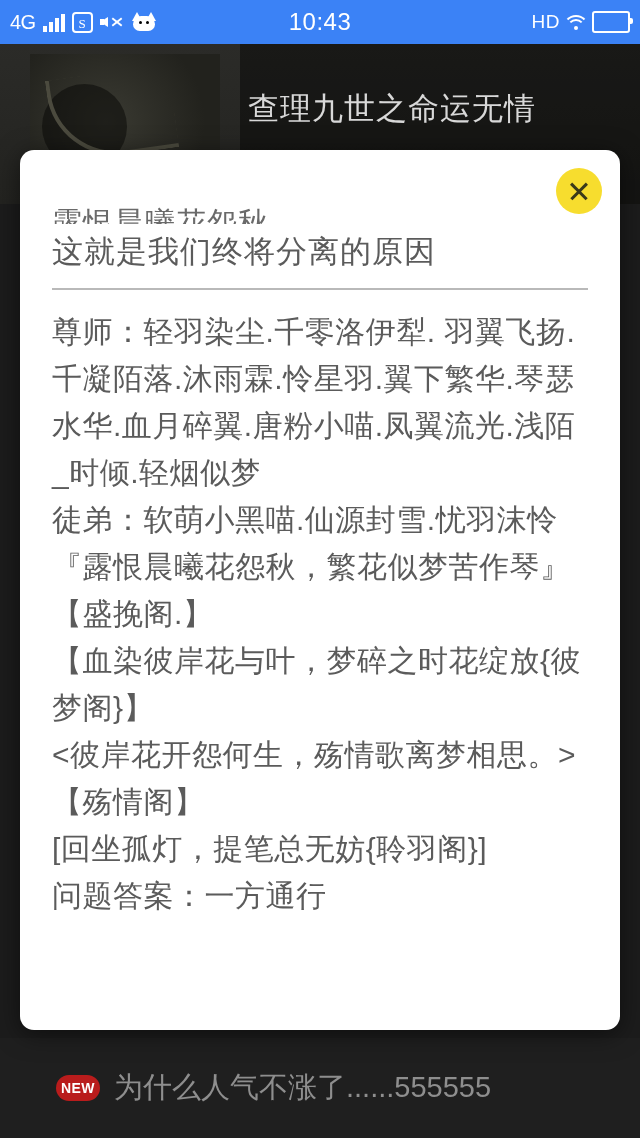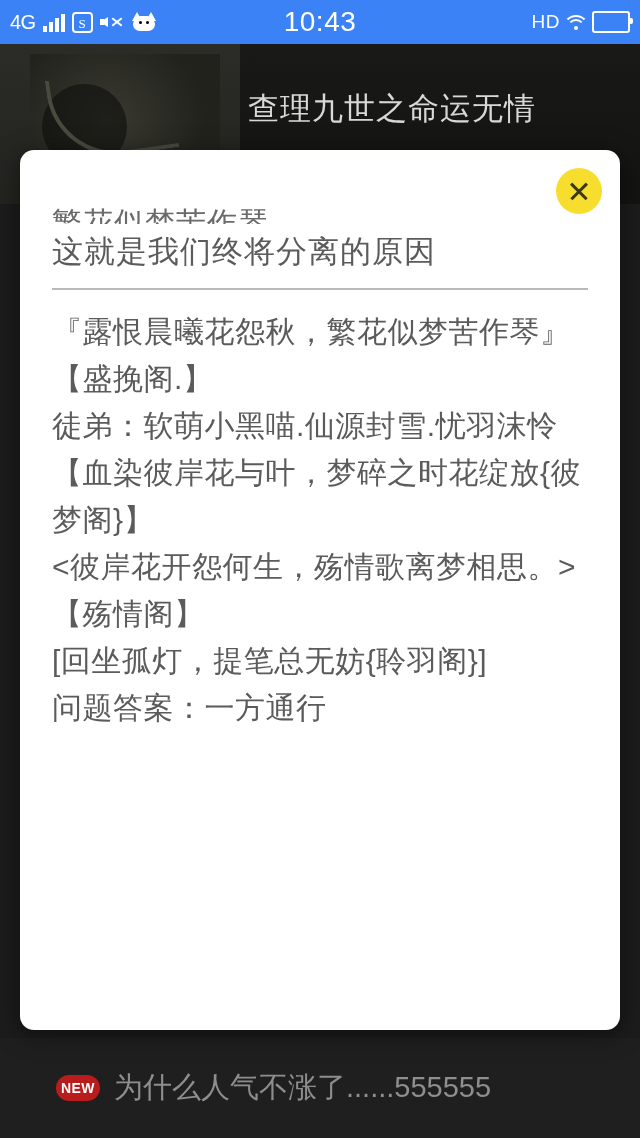--- a/index.html
+++ b/index.html
@@ -137,21 +137,21 @@
     background: #000;
     border-radius: 50%;
   }
   .cat .eye-l { left: 8px; }
   .cat .eye-r { right: 8px; }
 
   .clock {
     position: absolute;
     left: 0; right: 0;
     text-align: center;
-    font-size: 28px;
+    font-size: 24px;
     letter-spacing: 0.5px;
   }
   .hd-label {
     font-size: 19px;
     letter-spacing: 0.5px;
   }
   .wifi {
     width: 24px; height: 18px;
     position: relative;
   }
@@ -419,25 +419,26 @@
       </div>
     </div>
     <div id="bg-footer">
       <span id="new-badge">NEW</span>
       <span id="bg-footer-text">为什么人气不涨了......555555</span>
     </div>
   </div>
 
   <div id="modal">
     <div id="modal-body">
-      <div class="clipped-line">繁花似梦苦作琴</div>
+      <div class="clipped-line">露恨晨曦花怨秋</div>
       <div id="modal-heading">这就是我们终将分离的原因</div>
       <div id="divider"></div>
+      <div class="para">尊师：轻羽染尘.千零洛伊犁. 羽翼飞扬.千凝陌落.沐雨霖.怜星羽.翼下繁华.琴瑟水华.血月碎翼.唐粉小喵.凤翼流光.浅陌_时倾.轻烟似梦</div>
+      <div class="para">徒弟：软萌小黑喵.仙源封雪.忧羽沫怜</div>
       <div class="para">『露恨晨曦花怨秋，繁花似梦苦作琴』【盛挽阁.】</div>
-      <div class="para">徒弟：软萌小黑喵.仙源封雪.忧羽沫怜</div>
       <div class="para">【血染彼岸花与叶，梦碎之时花绽放{彼梦阁}】</div>
       <div class="para">&lt;彼岸花开怨何生，殇情歌离梦相思。&gt;【殇情阁】</div>
       <div class="para">[回坐孤灯，提笔总无妨{聆羽阁}]</div>
       <div class="para">问题答案：一方通行</div>
 
     </div>
     <div id="close-btn">
       <span class="x"></span>
     </div>
   </div>

